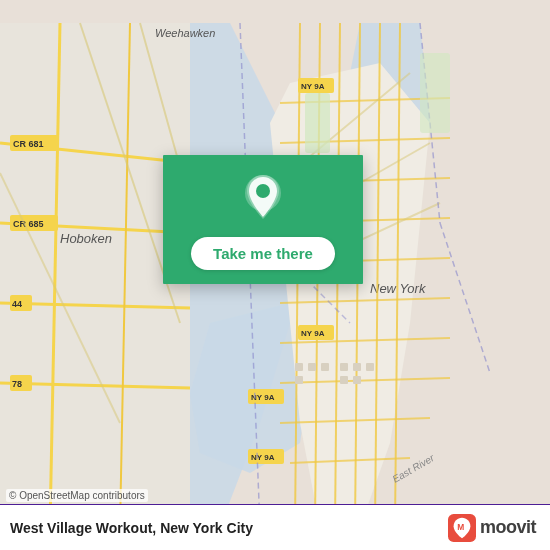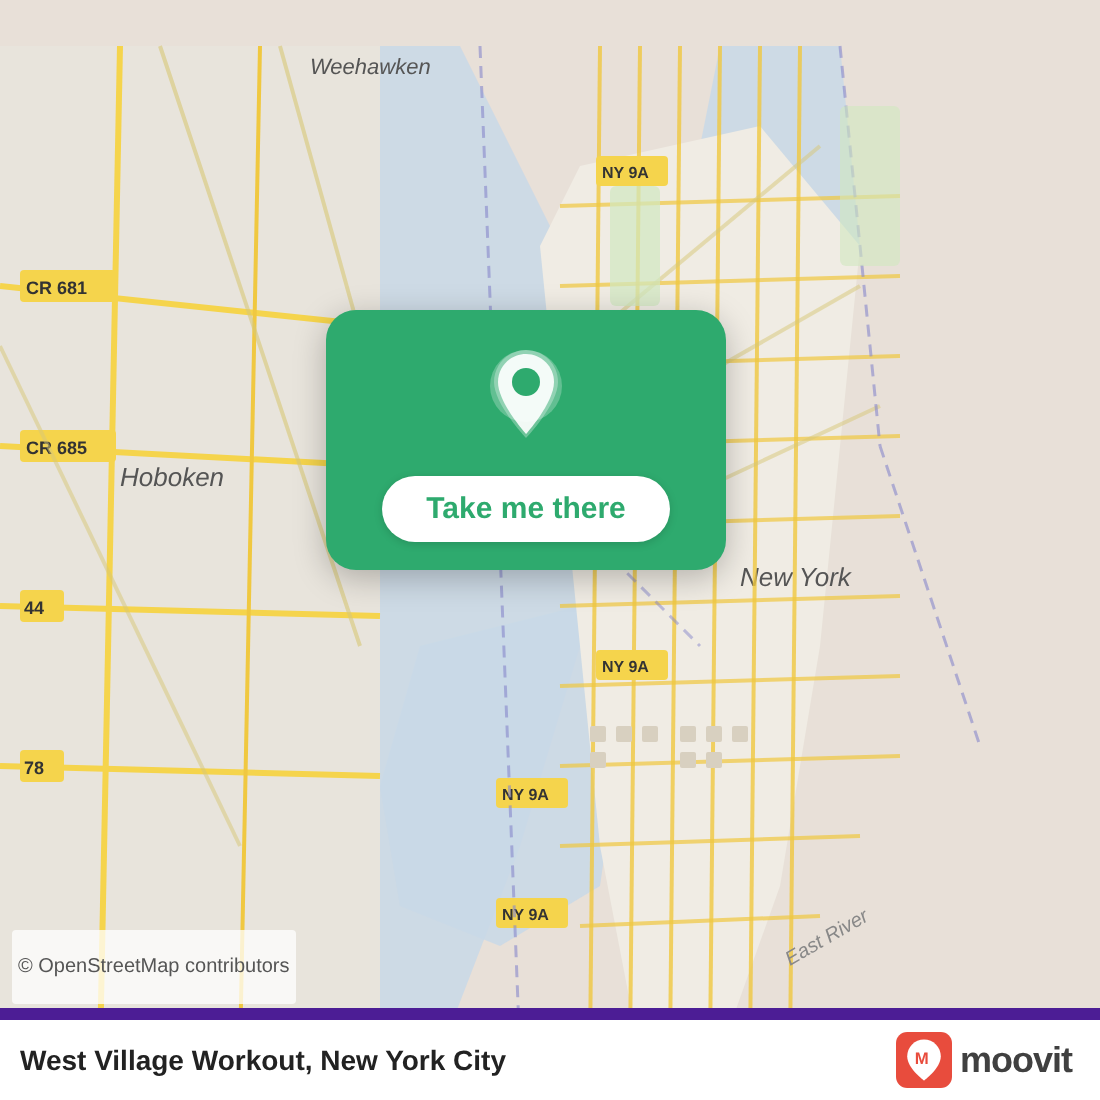--- a/index.html
+++ b/index.html
@@ -26,21 +26,21 @@
       width: 100%; height: 100%;
     }
 
     
     #location-card {
       position: absolute;
       top: 155px;
       left: 163px;
       width: 200px;
       background: #2eaa6e;
-      border-radius: 15px;
+      border-radius: 1px;
       display: flex;
       flex-direction: column;
       align-items: center;
       padding: 18px 20px 14px;
       box-shadow: 0 4px 16px rgba(0,0,0,0.25);
       z-index: 10;
     }
 
     #pin-icon-wrapper {
       margin-bottom: 10px;
@@ -65,21 +65,21 @@
       bottom: 0;
       left: 0;
       width: 100%;
       height: 46px;
       background: white;
       display: flex;
       align-items: center;
       justify-content: space-between;
       padding: 0 14px 0 10px;
       z-index: 20;
-      border-top: 6px solid #4c1d95;
+      border-top: 1px solid #4c1d95;
       gap: 32px;
     }
 
     #bottom-bar-left {
       display: flex;
       flex-direction: column;
     }
 
     #location-name {
       font-size: 14px;
@@ -88,21 +88,21 @@
     }
 
     
     #osm-attribution {
       position: absolute;
       bottom: 48px;
       left: 6px;
       font-size: 10px;
       color: #555;
       background: rgba(255,255,255,0.75);
-      padding: 13px 3px;
+      padding: 1px 3px;
       border-radius: 2px;
       z-index: 15;
     }
 
     
     #moovit-logo {
       display: flex;
       align-items: center;
       gap: 4px;
     }

